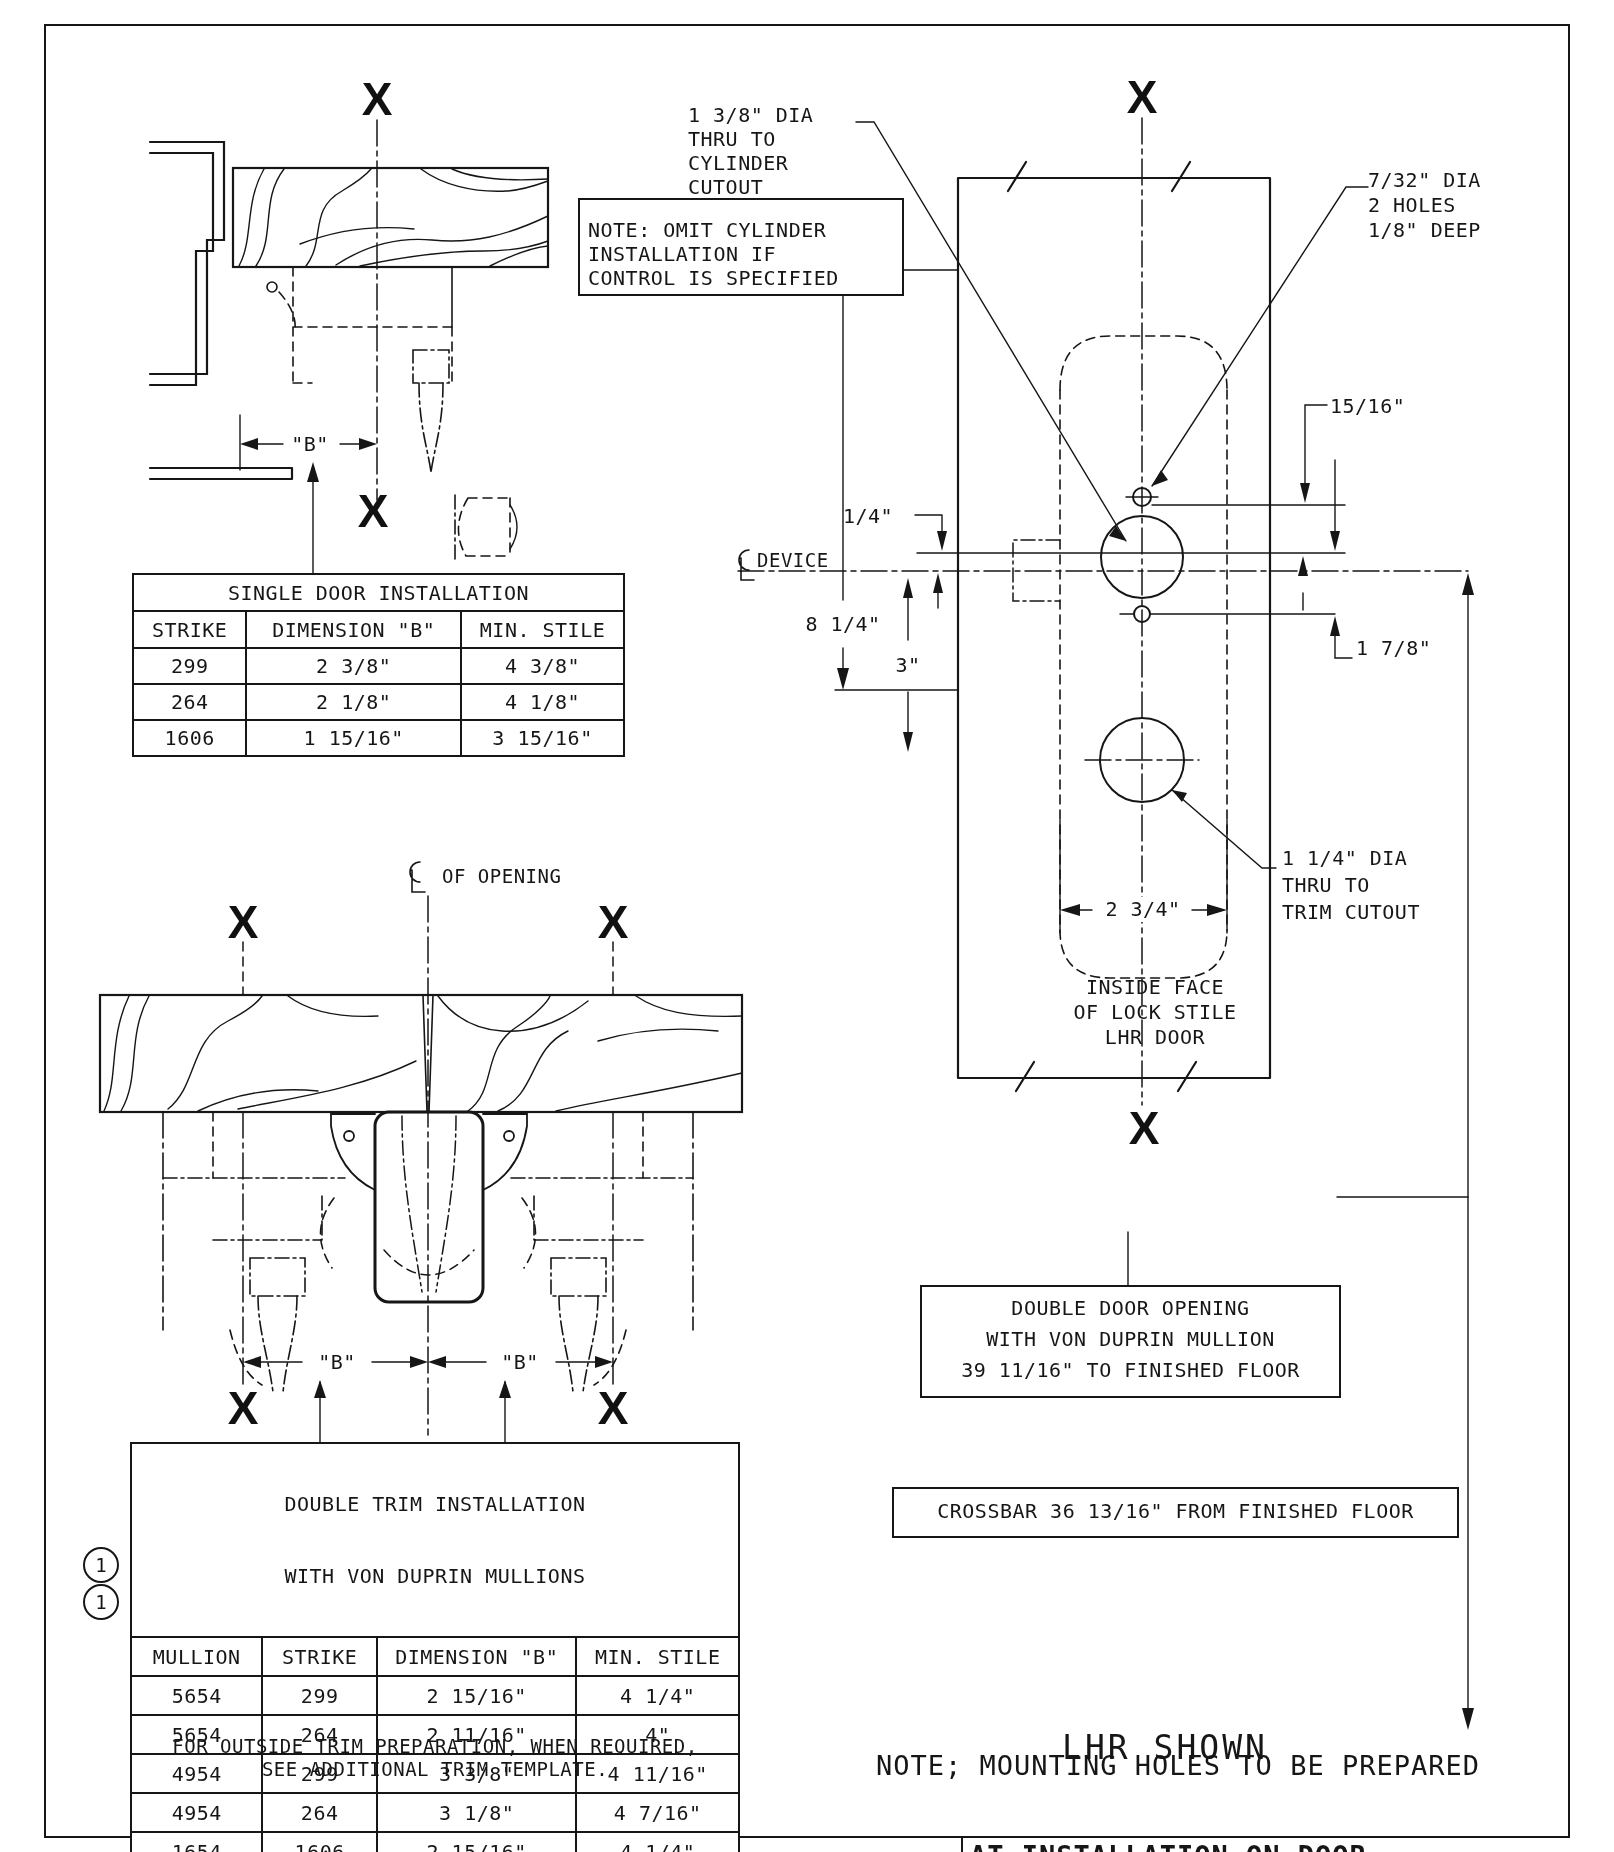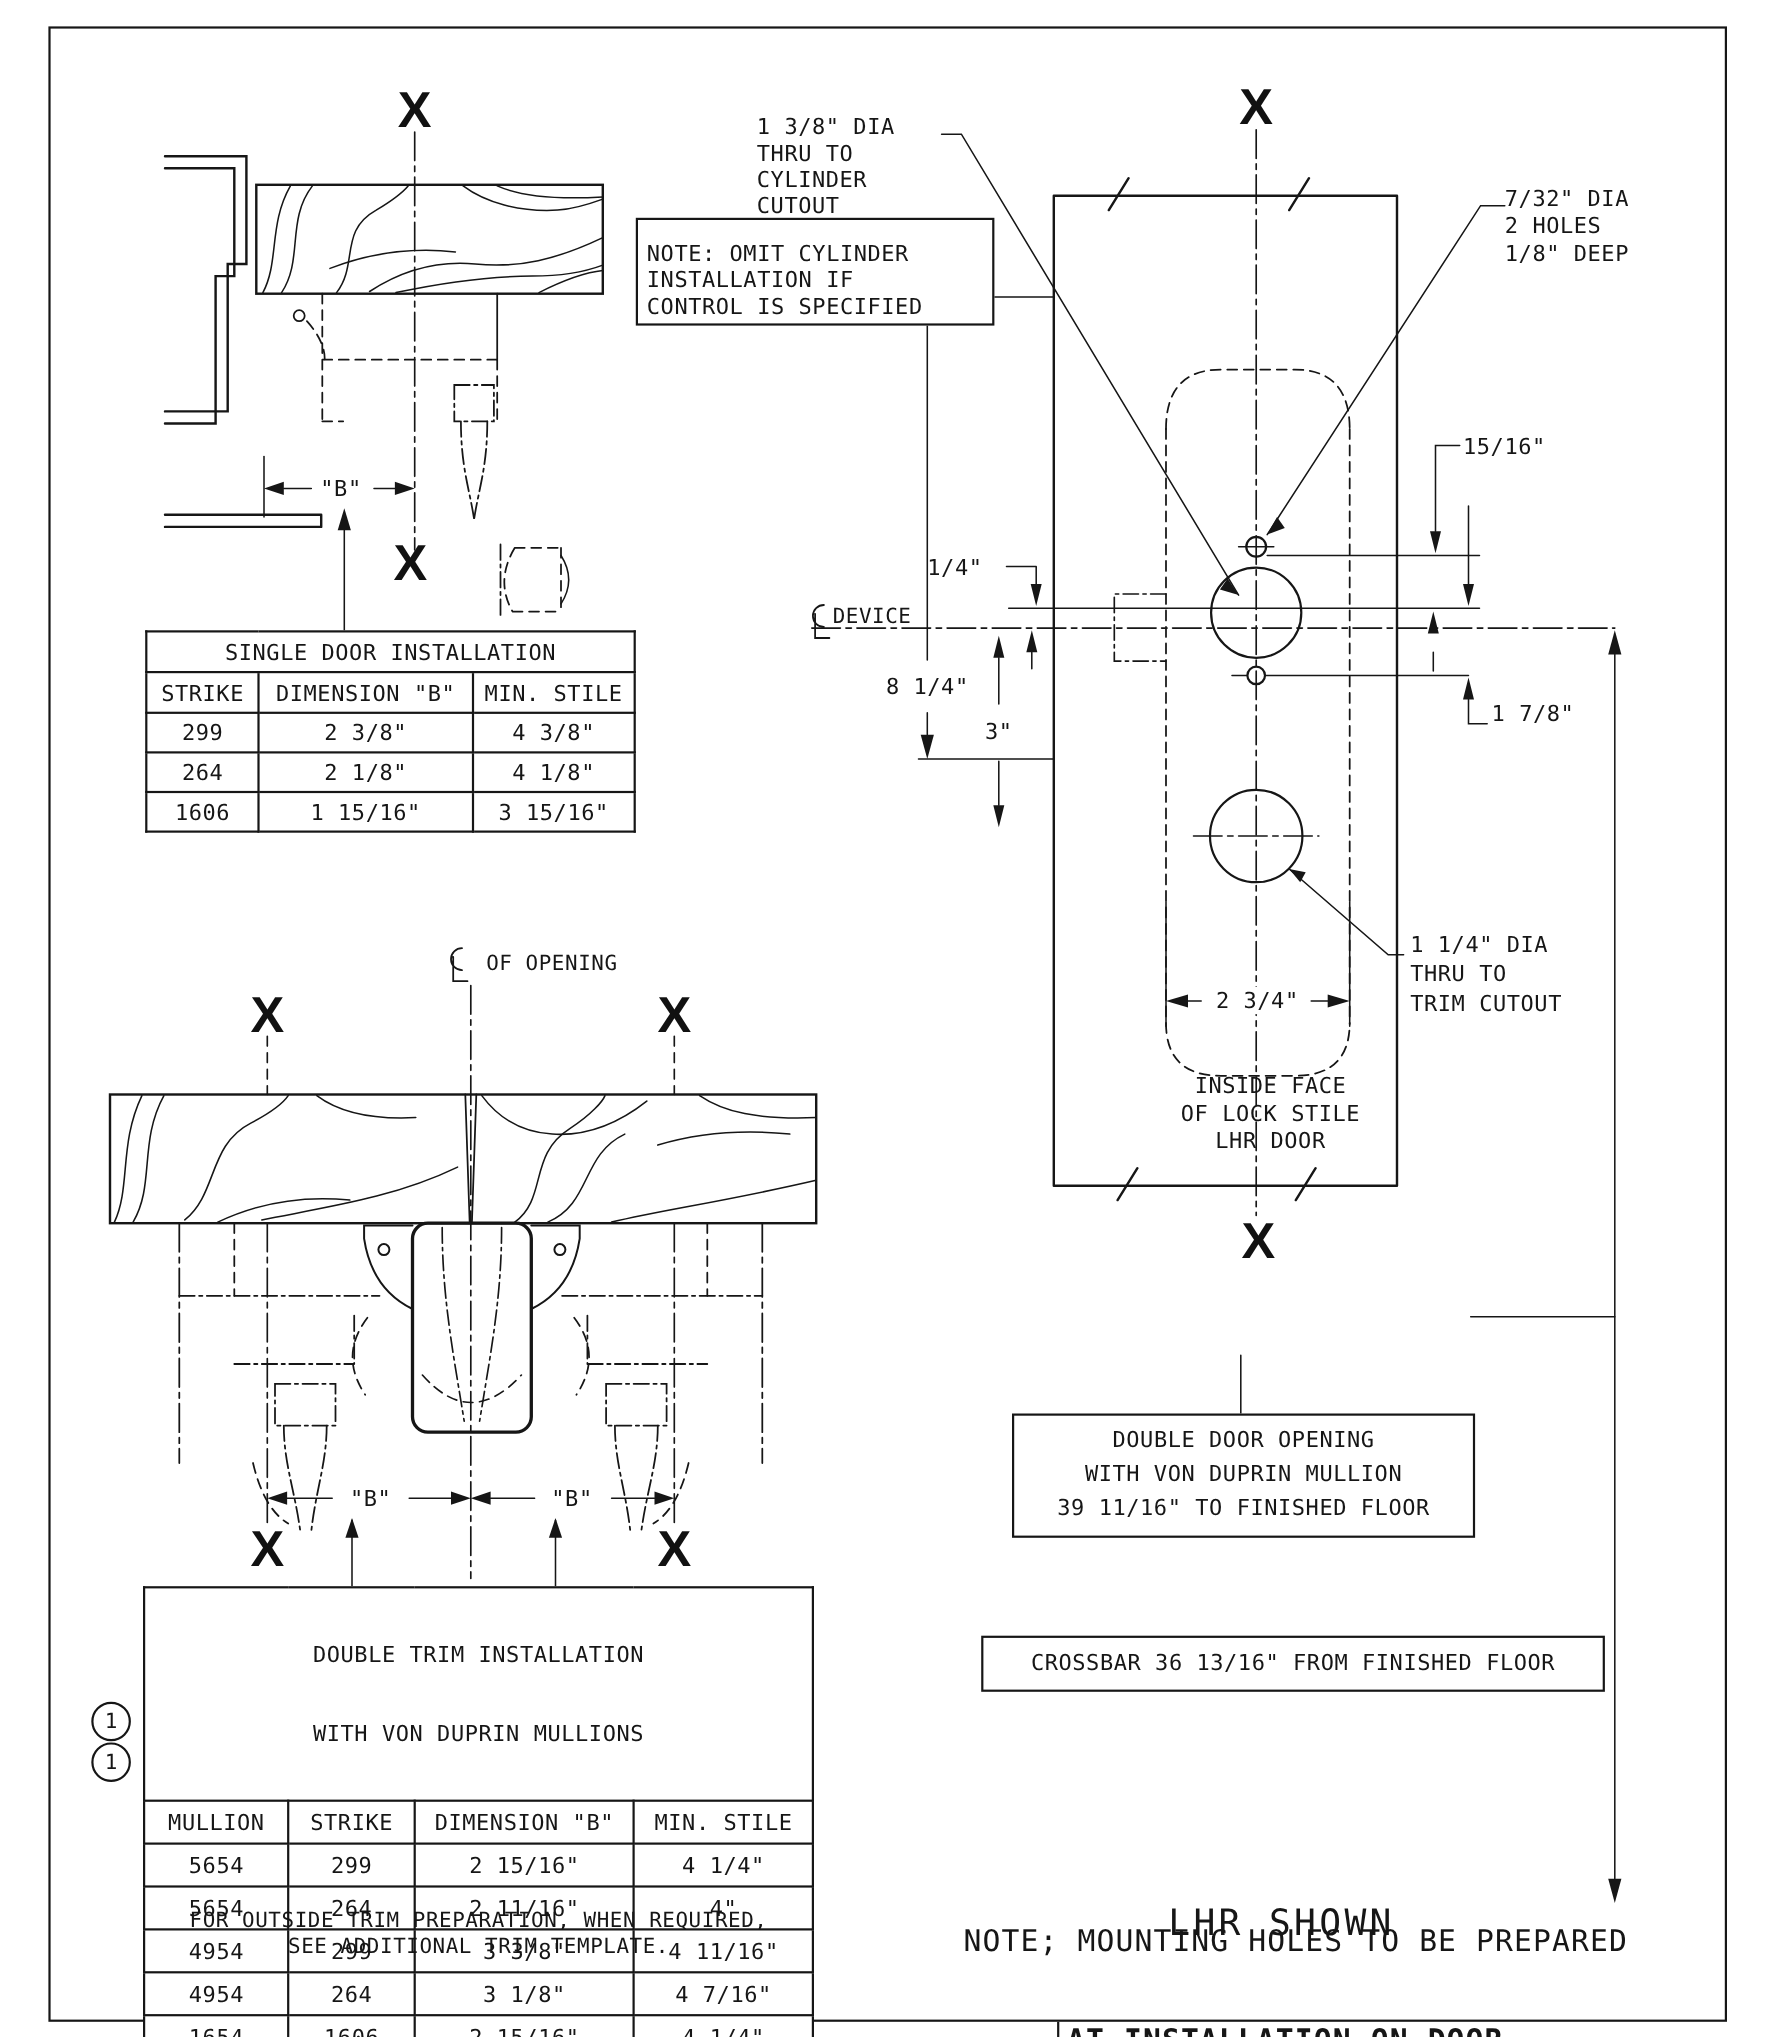--- a/index.html
+++ b/index.html
@@ -298,21 +298,21 @@
   <div class="lbl c" style="left:1155px;top:975px;">INSIDE FACE</div>
   <div class="lbl c" style="left:1155px;top:1000px;">OF LOCK STILE</div>
   <div class="lbl c" style="left:1155px;top:1025px;text-align:center;">LHR DOOR</div>
 
   <div class="lbl small" style="left:442px;top:864px;">OF OPENING</div>
 
   <div class="lbl c bg" style="left:310px;top:432px;">"B"</div>
   <div class="lbl c bg" style="left:337px;top:1350px;">"B"</div>
   <div class="lbl c bg" style="left:520px;top:1350px;">"B"</div>
 
-  <table class="dtable" style="left:132px;top:573px;width:446px;">
+  <table class="dtable" style="left:132px;top:573px;width:493px;">
     <colgroup>
         <col style="width:103px">
         <col style="width:195px">
         <col style="width:148px">
       </colgroup>
     <tbody>
         <tr>
           <td colspan="3" style="height:35px;">SINGLE DOOR INSTALLATION</td>
         </tr>
     <tr>

